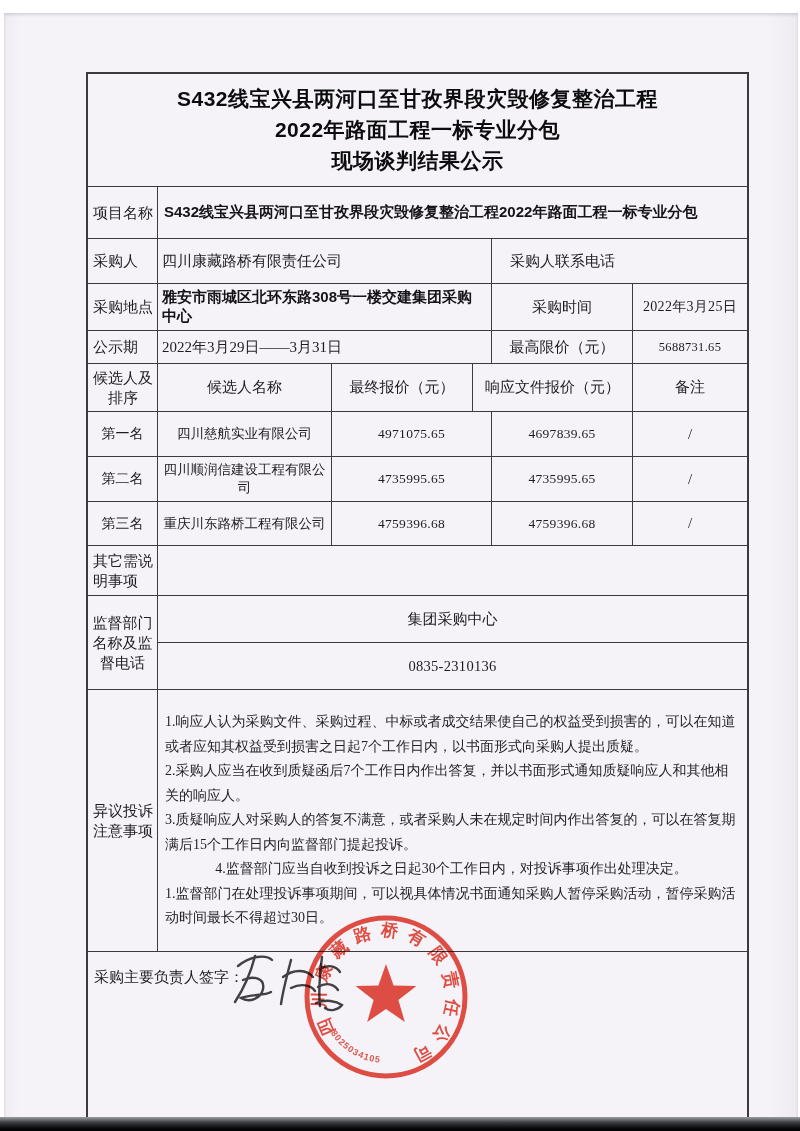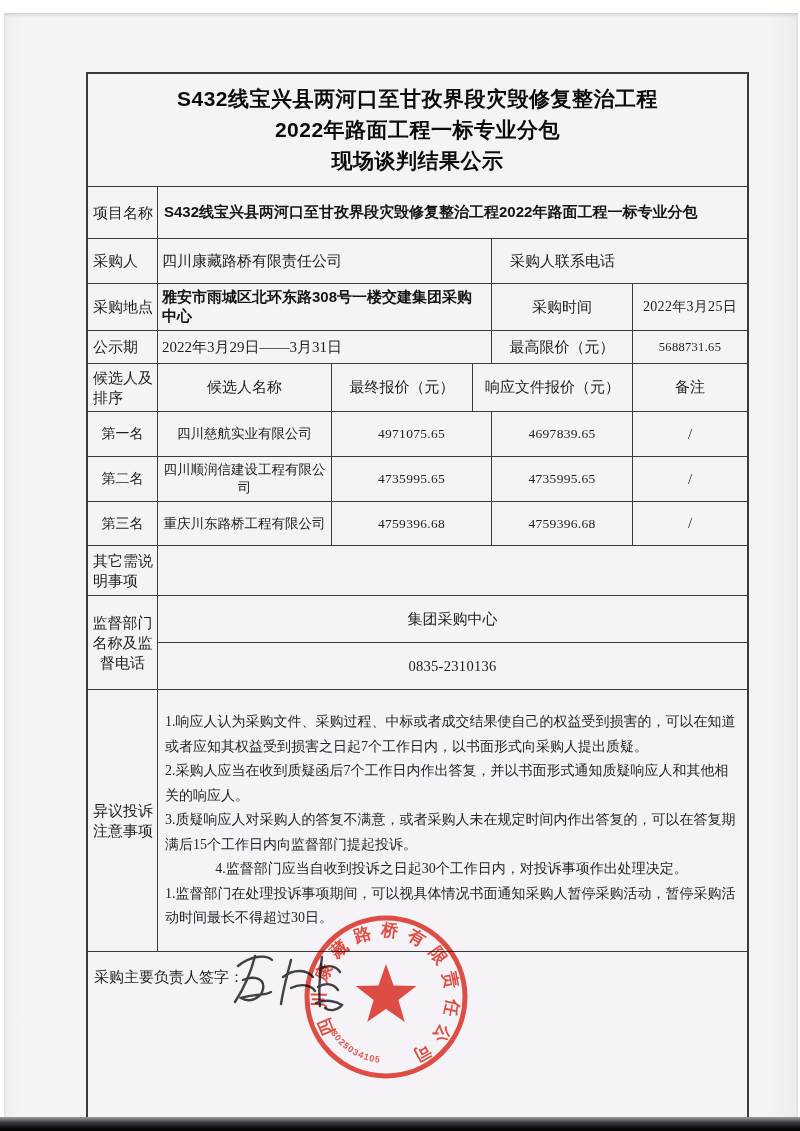--- a/index.html
+++ b/index.html
@@ -40,21 +40,21 @@
   .v-bold { font-family:"Liberation Sans","DejaVu Sans",sans-serif; font-weight:700; font-size:14.5px; color:#141317; }
   .r-purchaser { height:45px; }
   .r-location { height:47px; }
   .r-publicity { height:33px; }
   .c-val { width:334px; padding:2px 4px; font-size:15px; }
   .c-lab2 { width:141px; font-size:15px; justify-content:center; text-align:center; }
   .c-val2 { flex:1; font-size:14px; justify-content:center; text-align:center; letter-spacing:.3px; }
   .small-num { font-size:12.5px; }
   
   .r-chead { height:48px; }
-  .cc-rank { width:70px; padding:2px 3px 2px 5px; font-size:15px; white-space:pre-line; line-height:20px; }
+  .cc-rank { width:70px; padding:2px 3px 2px 5px; font-size:15px; white-space:pre-line; line-height:20px;text-align:center; }
   .cc-name { width:174px; justify-content:center; text-align:center; font-size:15px; }
   .cc-resp { width:160px; justify-content:center; text-align:center; font-size:15px; }
   .cc-final { width:141px; justify-content:center; text-align:center; font-size:15px; }
   .cc-remark { flex:1; justify-content:center; text-align:center; font-size:15px; }
   .r-cand { height:45px; }
   .r-cand .cc-rank { justify-content:center; text-align:center; font-size:14px; padding:0; }
   .r-cand .cc-name { font-size:13.5px; }
   .r-cand .cc-resp,.r-cand .cc-final { font-size:13.5px; letter-spacing:.3px; }
   .r-cand3 { height:44px; }
   

